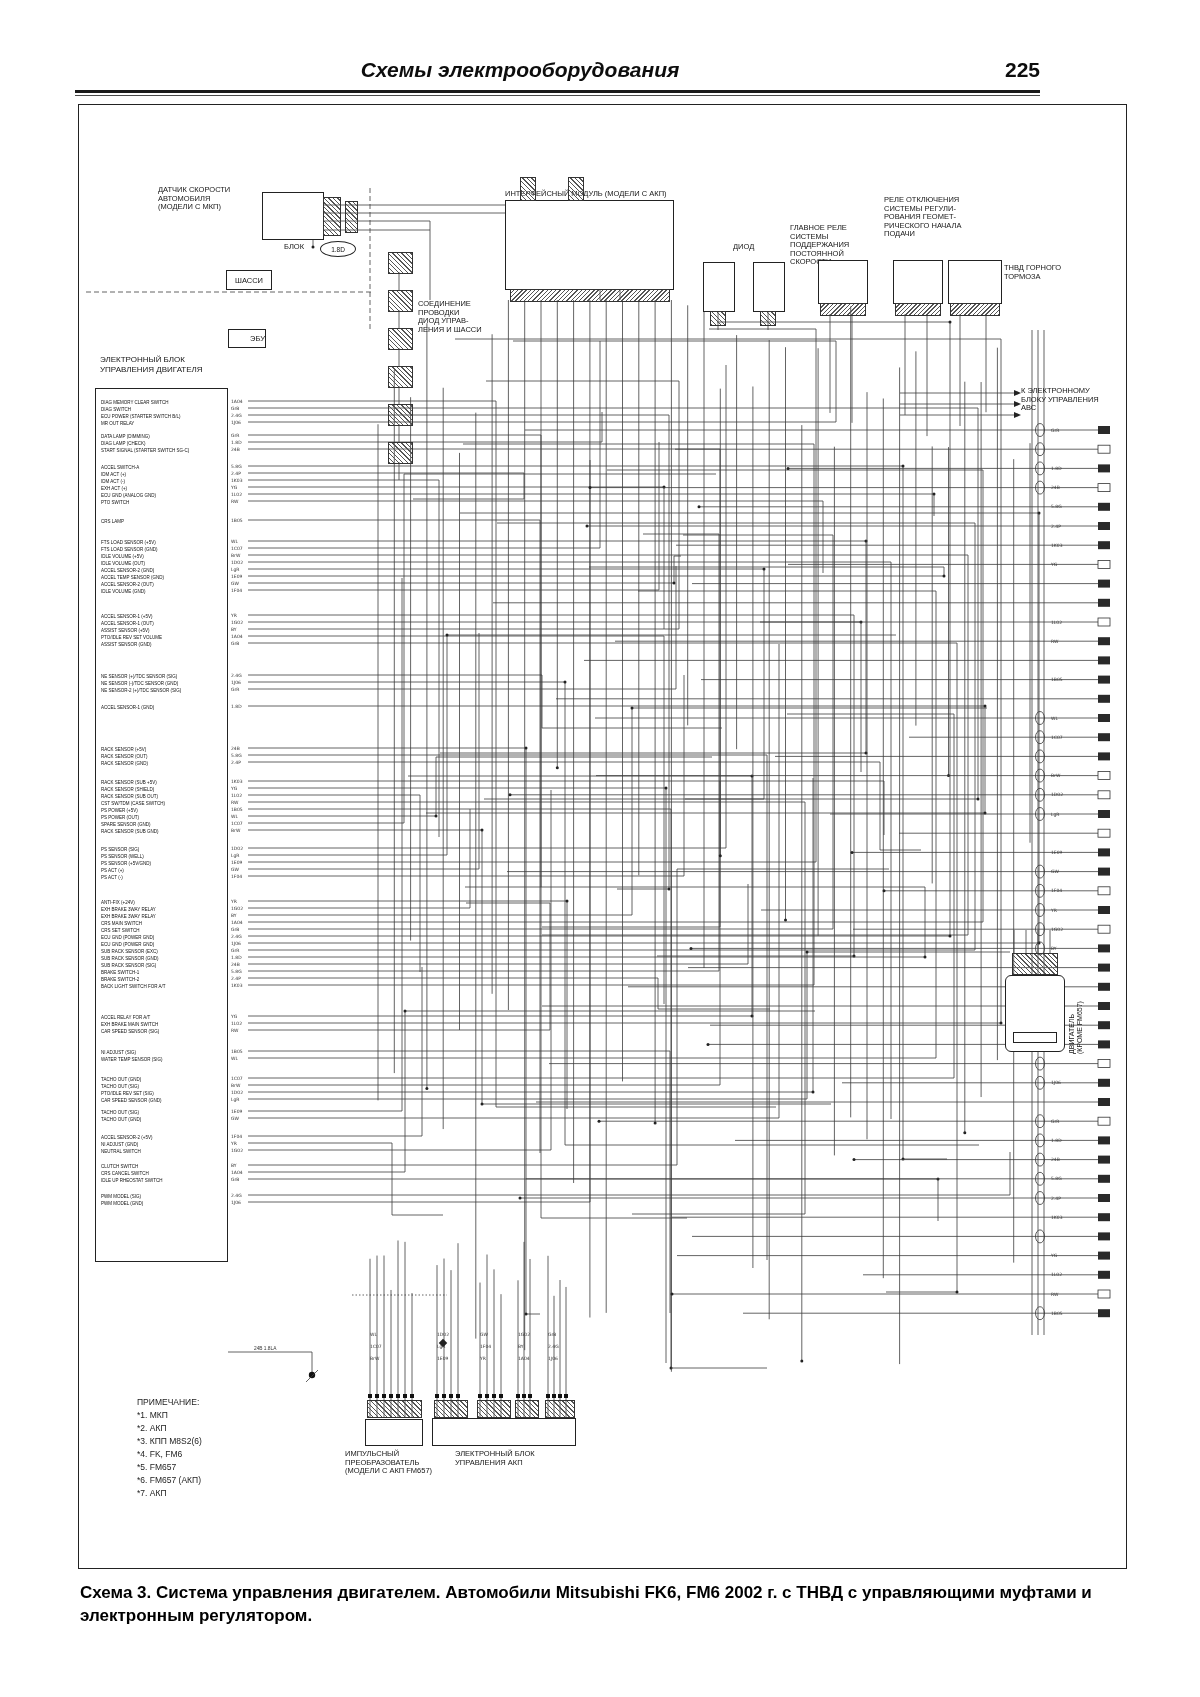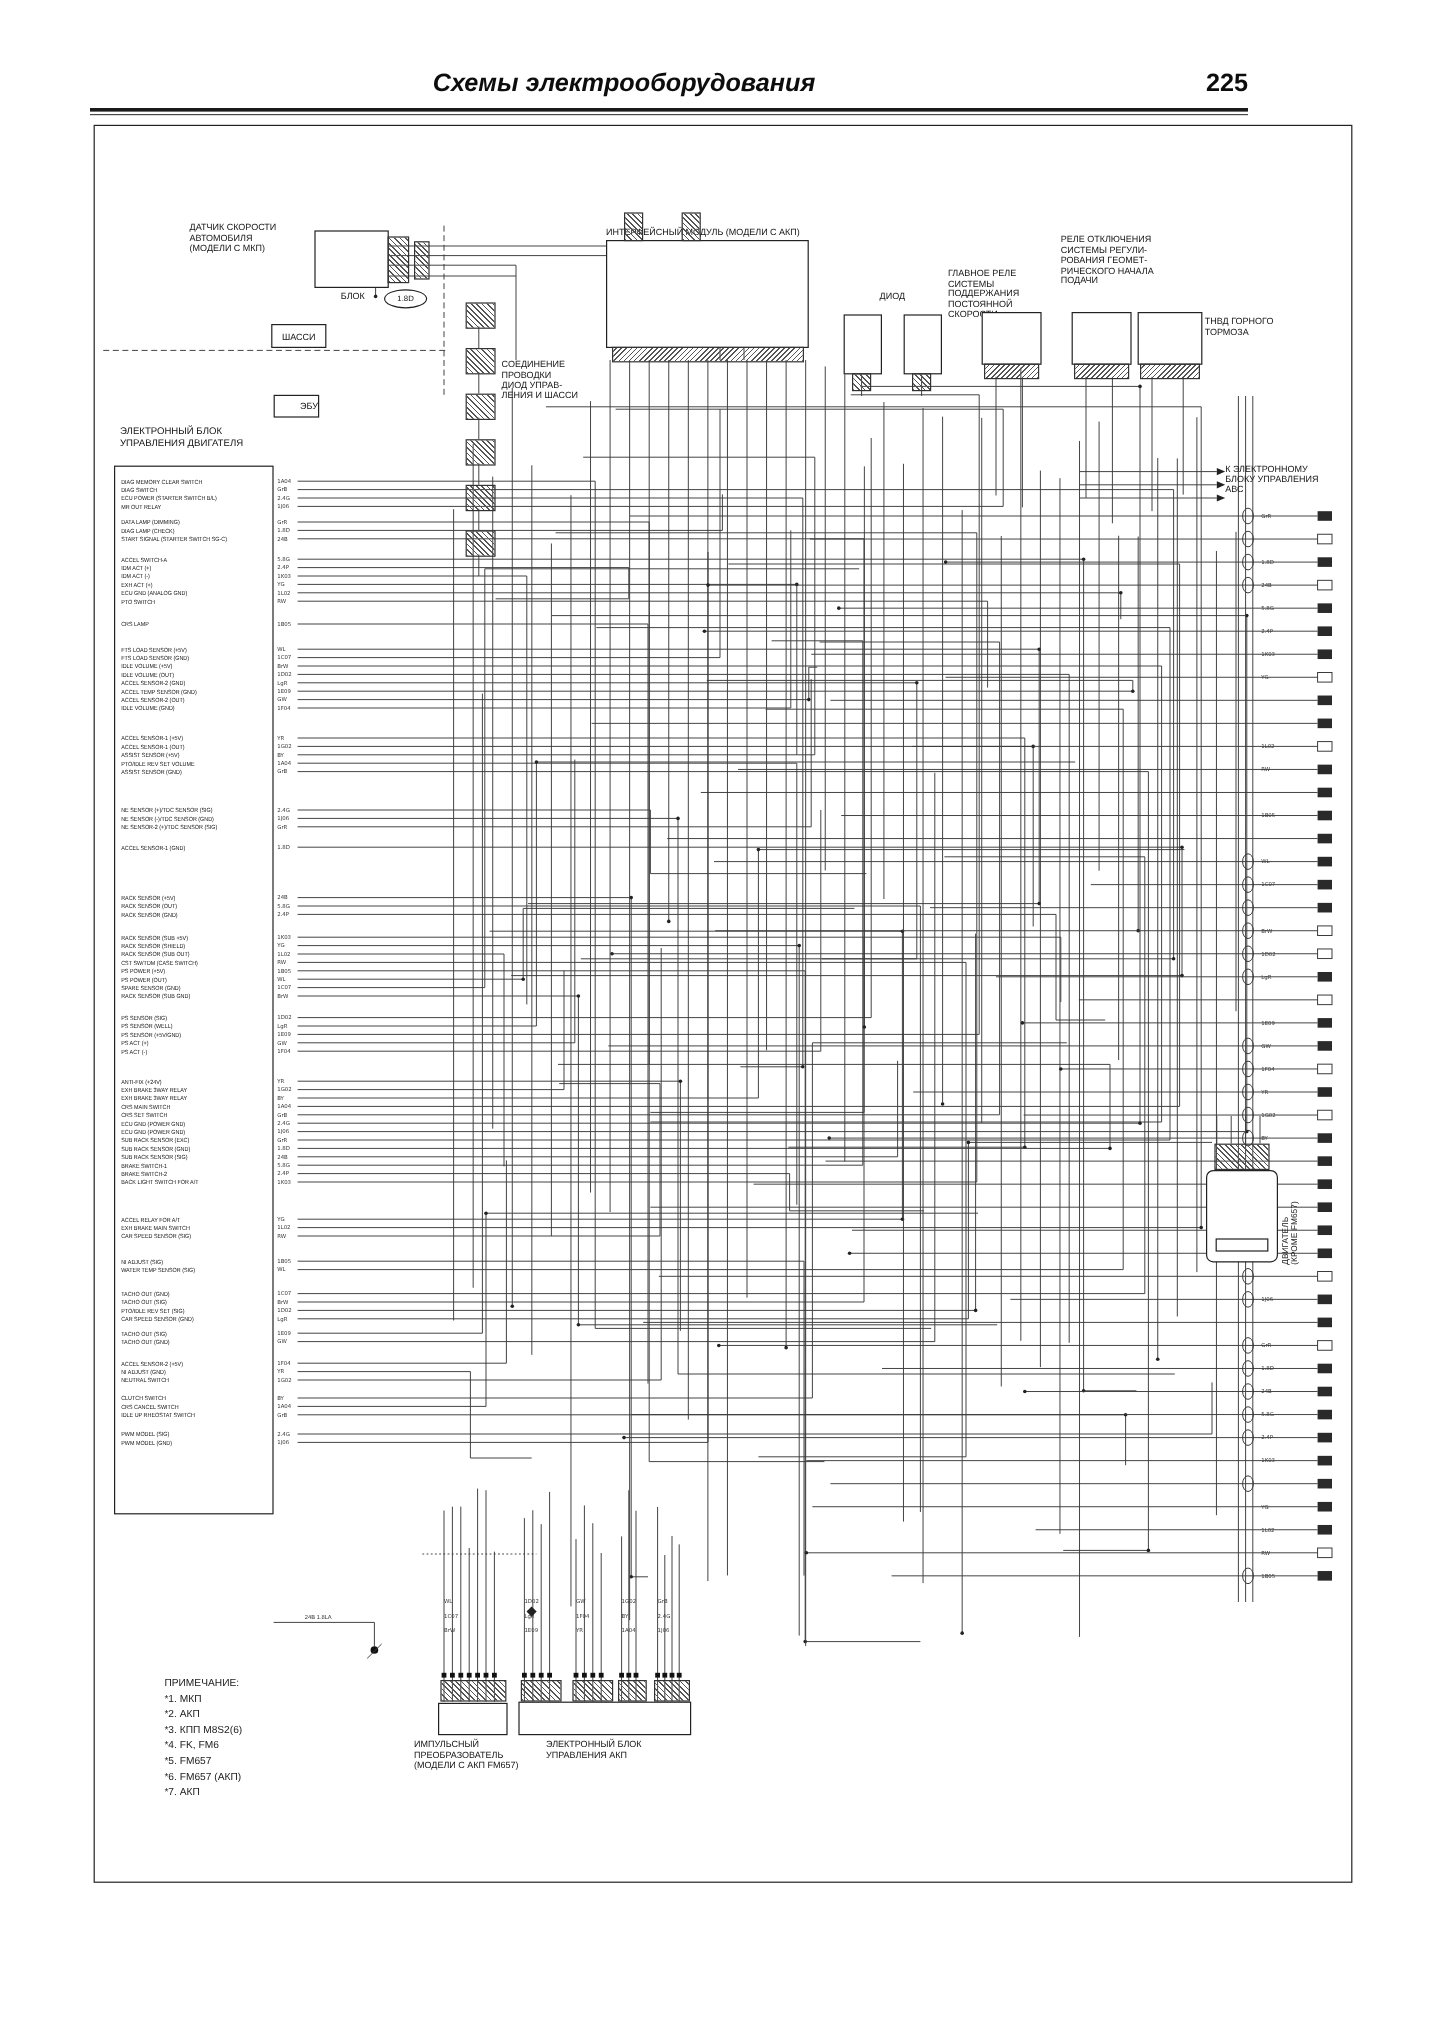--- a/index.html
+++ b/index.html
@@ -979,20 +979,21 @@
   <div class="abs box" style="left:365px;top:1419px;width:56px;height:25px;"></div>
   <div class="abs dl ml" style="left:345px;top:1450px;">ИМПУЛЬСНЫЙ
 ПРЕОБРАЗОВАТЕЛЬ
 (МОДЕЛИ С АКП FM657)</div>
   <div class="abs box" style="left:432px;top:1418px;width:142px;height:26px;"></div>
   <div class="abs dl ml" style="left:455px;top:1450px;">ЭЛЕКТРОННЫЙ БЛОК
 УПРАВЛЕНИЯ АКП</div>
 
   <div class="abs" style="left:254px;top:1346px;font-size:4.8px;color:#333;">24B   1.8LA</div>
 
+  <div class="abs cap">Схема 3. Система управления двигателем. Автомобили Mitsubishi FK6, FM6 2002 г. с ТНВД с управляющими муфтами и электронным регулятором.</div>
 
 <div class="abs conn" style="left: 388px; top: 252px; width: 23px; height: 20px;"></div>
     <div class="abs conn" style="left: 388px; top: 290px; width: 23px; height: 20px;"></div>
     <div class="abs conn" style="left: 388px; top: 328px; width: 23px; height: 20px;"></div>
     <div class="abs conn" style="left: 388px; top: 366px; width: 23px; height: 20px;"></div>
     <div class="abs conn" style="left: 388px; top: 404px; width: 23px; height: 20px;"></div>
     <div class="abs conn" style="left: 388px; top: 442px; width: 23px; height: 20px;"></div>
     <div class="abs conn" style="left: 367px; top: 1400px; width: 53px; height: 16px;"></div>
     <div class="abs conn" style="left: 434px; top: 1400px; width: 32px; height: 16px;"></div>
     <div class="abs conn" style="left: 477px; top: 1400px; width: 32px; height: 16px;"></div>

